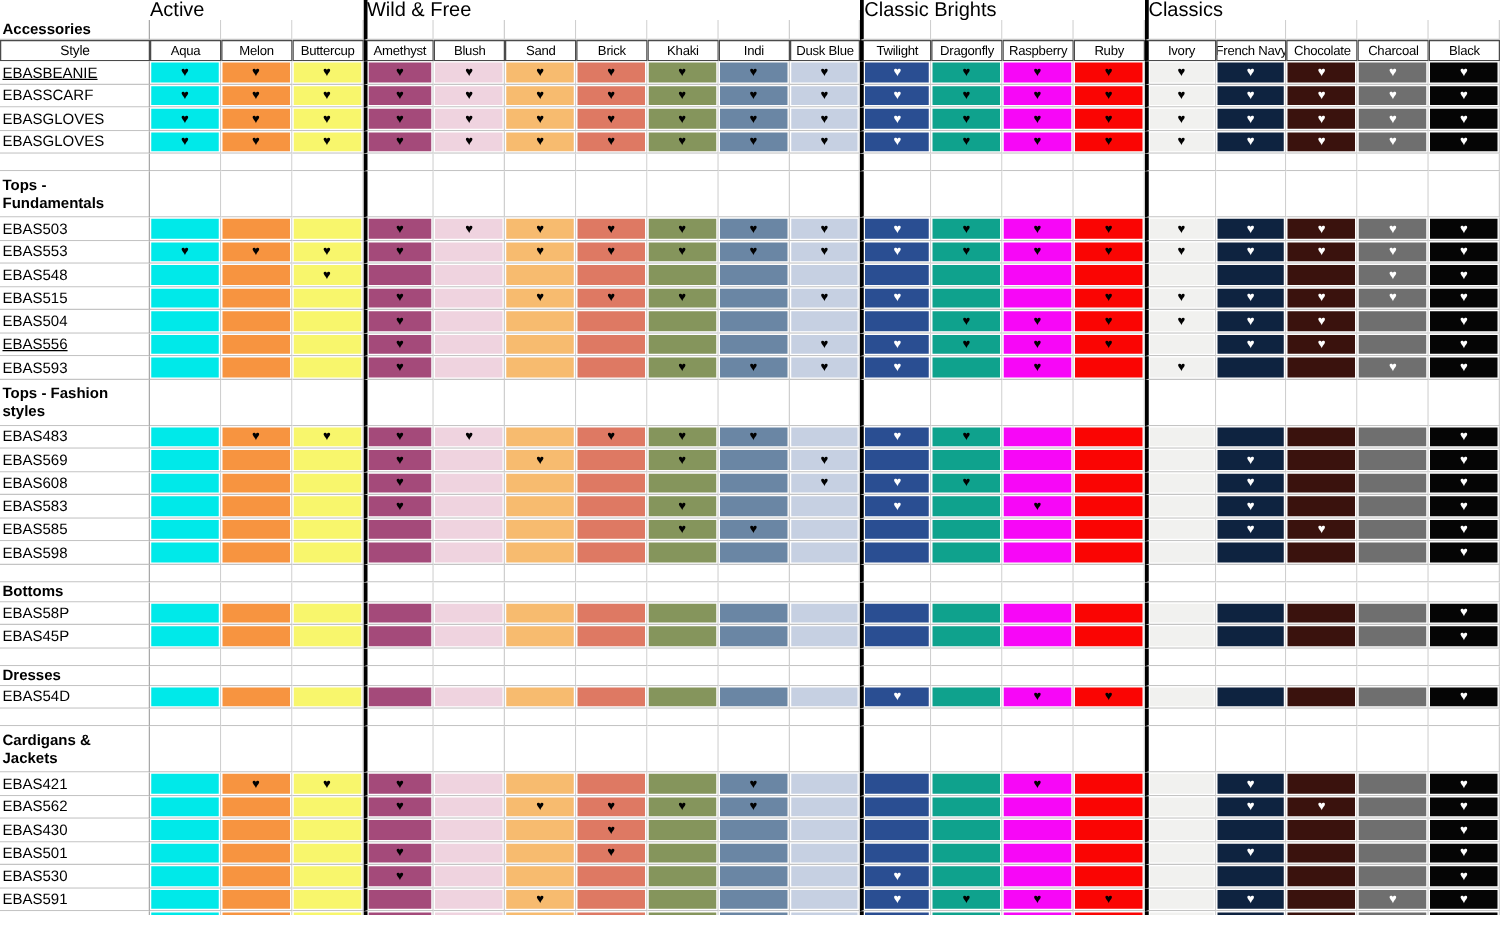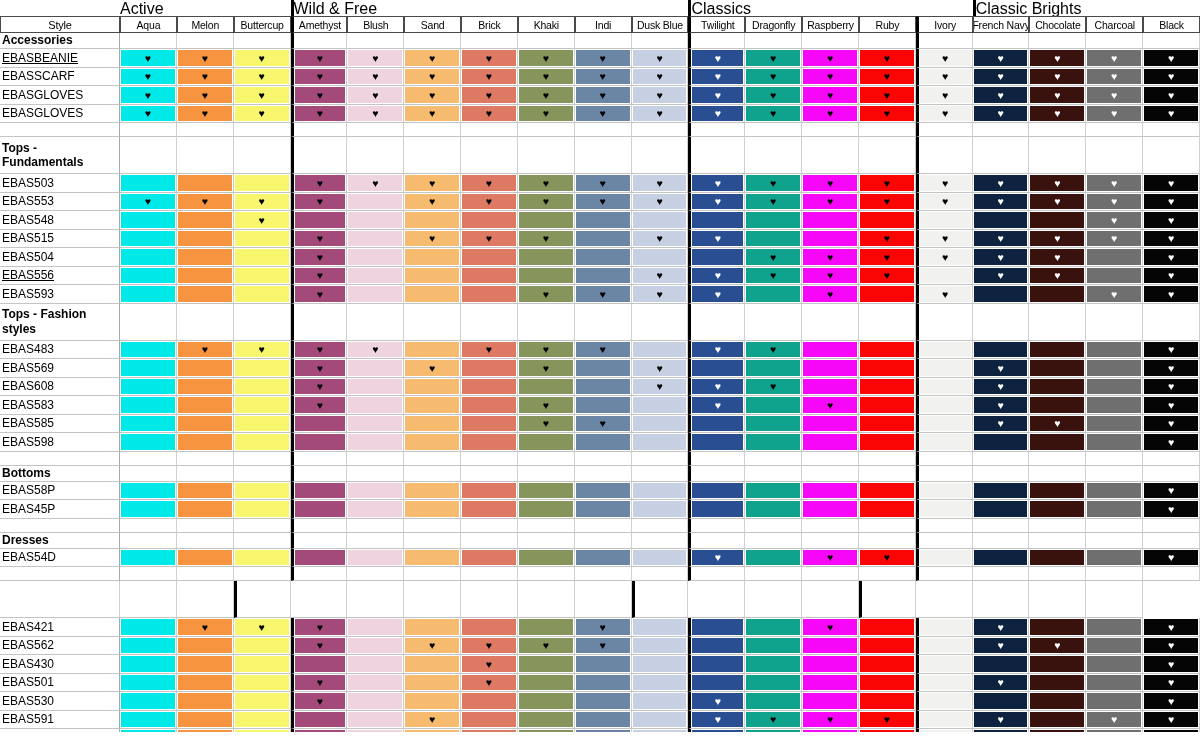--- a/index.html
+++ b/index.html
@@ -28,22 +28,44 @@
   .row-colhead .thick{border-left:3px solid #000;}
 </style>
 </head>
 <body>
 
 <div id="sheet">
     <div class="row" style="height: 16px;">
       <div class="corner"></div>
       <div class="gcell" style="grid-column: span 3;">Active</div>
       <div class="gcell thick" style="grid-column: span 7;">Wild &amp; Free</div>
+      <div class="gcell thick" style="grid-column: span 4;">Classic Brights</div>
       <div class="gcell thick" style="grid-column: span 5;">Classics</div>
-      <div class="gcell thick" style="grid-column: span 4;">Classic Brights</div>
+    </div>
+    <div class="row" style="height: 16px;">
+      <div class="cell labelcell cat-label">Accessories</div>
+      <div class="cell"></div>
+      <div class="cell"></div>
+      <div class="cell"></div>
+      <div class="cell thick"></div>
+      <div class="cell"></div>
+      <div class="cell"></div>
+      <div class="cell"></div>
+      <div class="cell"></div>
+      <div class="cell"></div>
+      <div class="cell"></div>
+      <div class="cell thick"></div>
+      <div class="cell"></div>
+      <div class="cell"></div>
+      <div class="cell"></div>
+      <div class="cell thick"></div>
+      <div class="cell"></div>
+      <div class="cell"></div>
+      <div class="cell"></div>
+      <div class="cell"></div>
     </div>
     <div class="row row-colhead" style="height: 17px;">
       <div class="cell labelcell">Style</div>
       <div class="cell">Aqua</div>
       <div class="cell">Melon</div>
       <div class="cell">Buttercup</div>
       <div class="cell thick">Amethyst</div>
       <div class="cell">Blush</div>
       <div class="cell">Sand</div>
       <div class="cell">Brick</div>
@@ -53,42 +75,20 @@
       <div class="cell thick">Twilight</div>
       <div class="cell">Dragonfly</div>
       <div class="cell">Raspberry</div>
       <div class="cell">Ruby</div>
       <div class="cell thick">Ivory</div>
       <div class="cell">French Navy</div>
       <div class="cell">Chocolate</div>
       <div class="cell">Charcoal</div>
       <div class="cell">Black</div>
     </div>
-    <div class="row" style="height: 16px;">
-      <div class="cell labelcell cat-label">Accessories</div>
-      <div class="cell"></div>
-      <div class="cell"></div>
-      <div class="cell"></div>
-      <div class="cell thick"></div>
-      <div class="cell"></div>
-      <div class="cell"></div>
-      <div class="cell"></div>
-      <div class="cell"></div>
-      <div class="cell"></div>
-      <div class="cell"></div>
-      <div class="cell thick"></div>
-      <div class="cell"></div>
-      <div class="cell"></div>
-      <div class="cell"></div>
-      <div class="cell thick"></div>
-      <div class="cell"></div>
-      <div class="cell"></div>
-      <div class="cell"></div>
-      <div class="cell"></div>
-    </div>
     <div class="row" style="height: 18.5px; text-decoration: underline;">
       <div class="cell labelcell item-label">EBASBEANIE</div>
       <div class="cell">
         <div class="swatch" style="background: rgb(0, 233, 233);">
           <div class="heart" style="color: rgb(0, 0, 0);">♥</div>
         </div>
       </div>
       <div class="cell">
         <div class="swatch" style="background: rgb(247, 148, 64);">
           <div class="heart" style="color: rgb(0, 0, 0);">♥</div>
@@ -1834,20 +1834,21 @@
       <div class="cell"></div>
       <div class="cell"></div>
       <div class="cell"></div>
       <div class="cell thick"></div>
       <div class="cell"></div>
       <div class="cell"></div>
       <div class="cell"></div>
       <div class="cell"></div>
     </div>
     <div class="row" style="height: 37px;">
+      <div class="cell labelcell cat-label">Cardigans &amp; Jackets</div>
       <div class="cell"></div>
       <div class="cell"></div>
       <div class="cell"></div>
       <div class="cell thick"></div>
       <div class="cell"></div>
       <div class="cell"></div>
       <div class="cell"></div>
       <div class="cell"></div>
       <div class="cell"></div>
       <div class="cell"></div>

